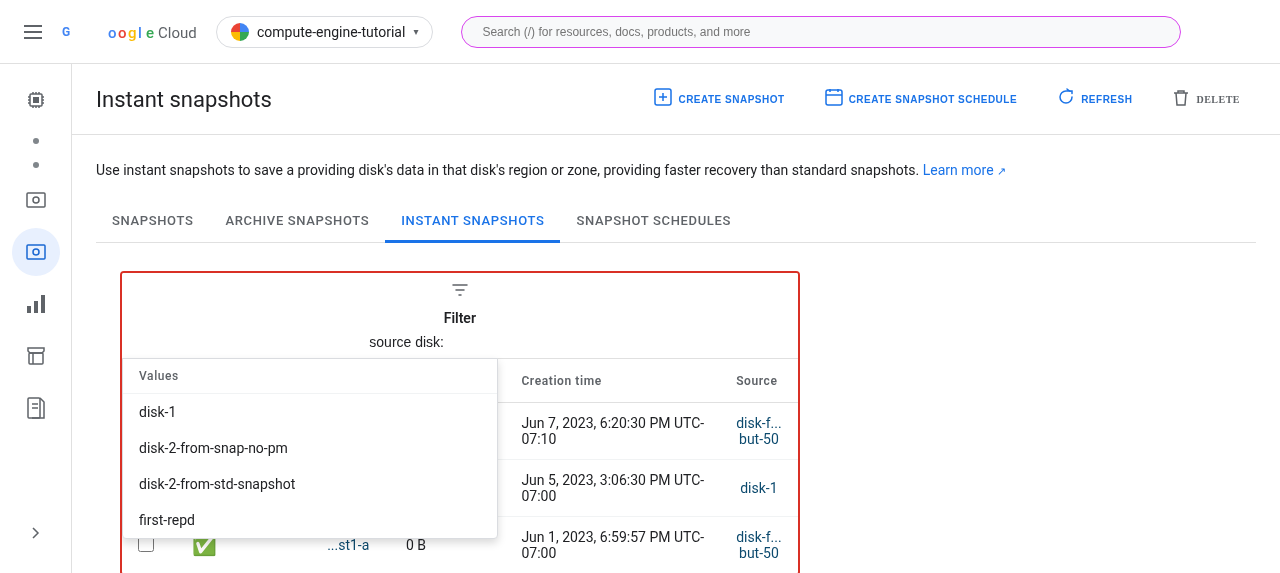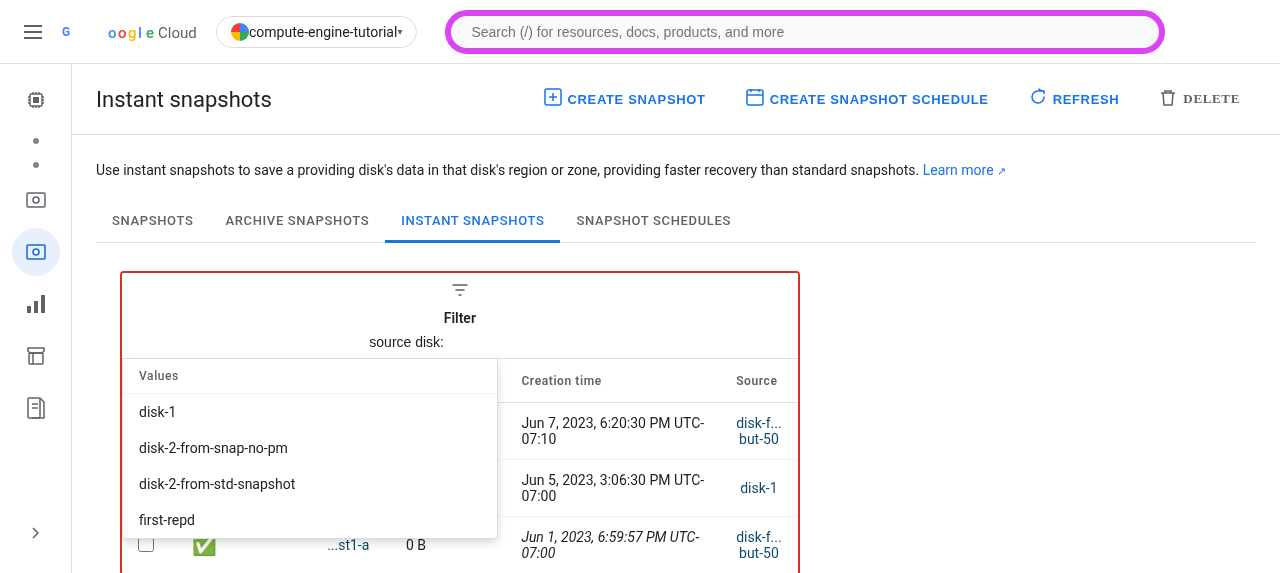--- a/index.html
+++ b/index.html
@@ -15,31 +15,31 @@
       padding: 0 16px;
       gap: 12px;
       position: fixed;
       top: 0; left: 0; right: 0;
       z-index: 100;
     }
     .hamburger-icon { cursor: pointer; display: flex; flex-direction: column; gap: 4px; padding: 8px; }
     .hamburger-icon span { display: block; width: 18px; height: 2px; background: #5f6368; }
     .google-cloud-logo { display: flex; align-items: center; gap: 6px; text-decoration: none; }
     .project-selector {
-      display: flex; align-items: center; 
+      display: flex; align-items: center; gap: 8px;
       border: 1px solid #dadce0; border-radius: 20px;
       padding: 6px 14px; cursor: pointer; margin-left: 8px;
     }
     .project-dot { width: 18px; height: 18px; border-radius: 50%; background: conic-gradient(#4285f4 0deg 90deg, #34a853 90deg 180deg, #fbbc04 180deg 270deg, #ea4335 270deg 360deg); }
     .project-name { font-size: 14px; color: #202124; }
     .chevron-down { font-size: 10px; color: #5f6368; }
     .search-bar {
       flex: 1; max-width: 720px;
-      border: 6px solid #d946ef; border-radius: 24px;
-      padding: 8px 20px; font-size: 14px; color: #5f6368;
+      border: 1px solid #d946ef; border-radius: 24px;
+      padding: 8px 20px; font-size: 12px; color: #5f6368;
       background: #f8f9fa;
       margin-left: 16px;
     }
 
     
     .layout { display: flex; margin-top: 64px; height: calc(100vh - 64px); }
 
     
     .sidebar {
       width: 72px;
@@ -80,21 +80,21 @@
     }
     .page-title {
       font-size: 22px;
       font-weight: 400;
       color: #202124;
       flex: 1;
     }
     .header-btn {
       display: flex; align-items: center; gap: 6px;
       padding: 8px 16px; border: none; background: none;
-      color: #1a73e8; font-size: 13px; font-weight: 600;
+      color: #1a73e8; font-size: 10px; font-weight: 600;
       cursor: pointer; letter-spacing: 0.05em;
       text-transform: uppercase;
       justify-content: center;
     }
     .btn-icon { font-size: 16px; }
 
     
     .body-content { padding: 24px 24px 0 24px; }
     .description { color: #202124; font-size: 14px; line-height: 1.6; margin-bottom: 20px; }
     .learn-more { color: #1a73e8; text-decoration: none; }
@@ -425,21 +425,21 @@
               <tr class="table-row">
                 <td class="checkbox-cell">
                   <input type="checkbox" class="checkbox" style="">
                 </td>
                 <td class="status-cell">
                   <span style="color:#34a853;font-size:20px;">✅</span>
                 </td>
                 <td class="row-text"></td>
                 <td class="row-text">...st1-a</td>
                 <td>0 B</td>
-                <td style="white-space:pre-line;font-style:italic;">Jun 1, 2023, 6:59:57 PM UTC-
+                <td style="white-space:pre-line;">Jun 1, 2023, 6:59:57 PM UTC-
 07:00</td>
                 <td class="row-text">disk-f...<br>but-50</td>
               </tr>
             </tbody>
           </table>
         </div>
       </div>
     </div>
   </main>
 </div>

